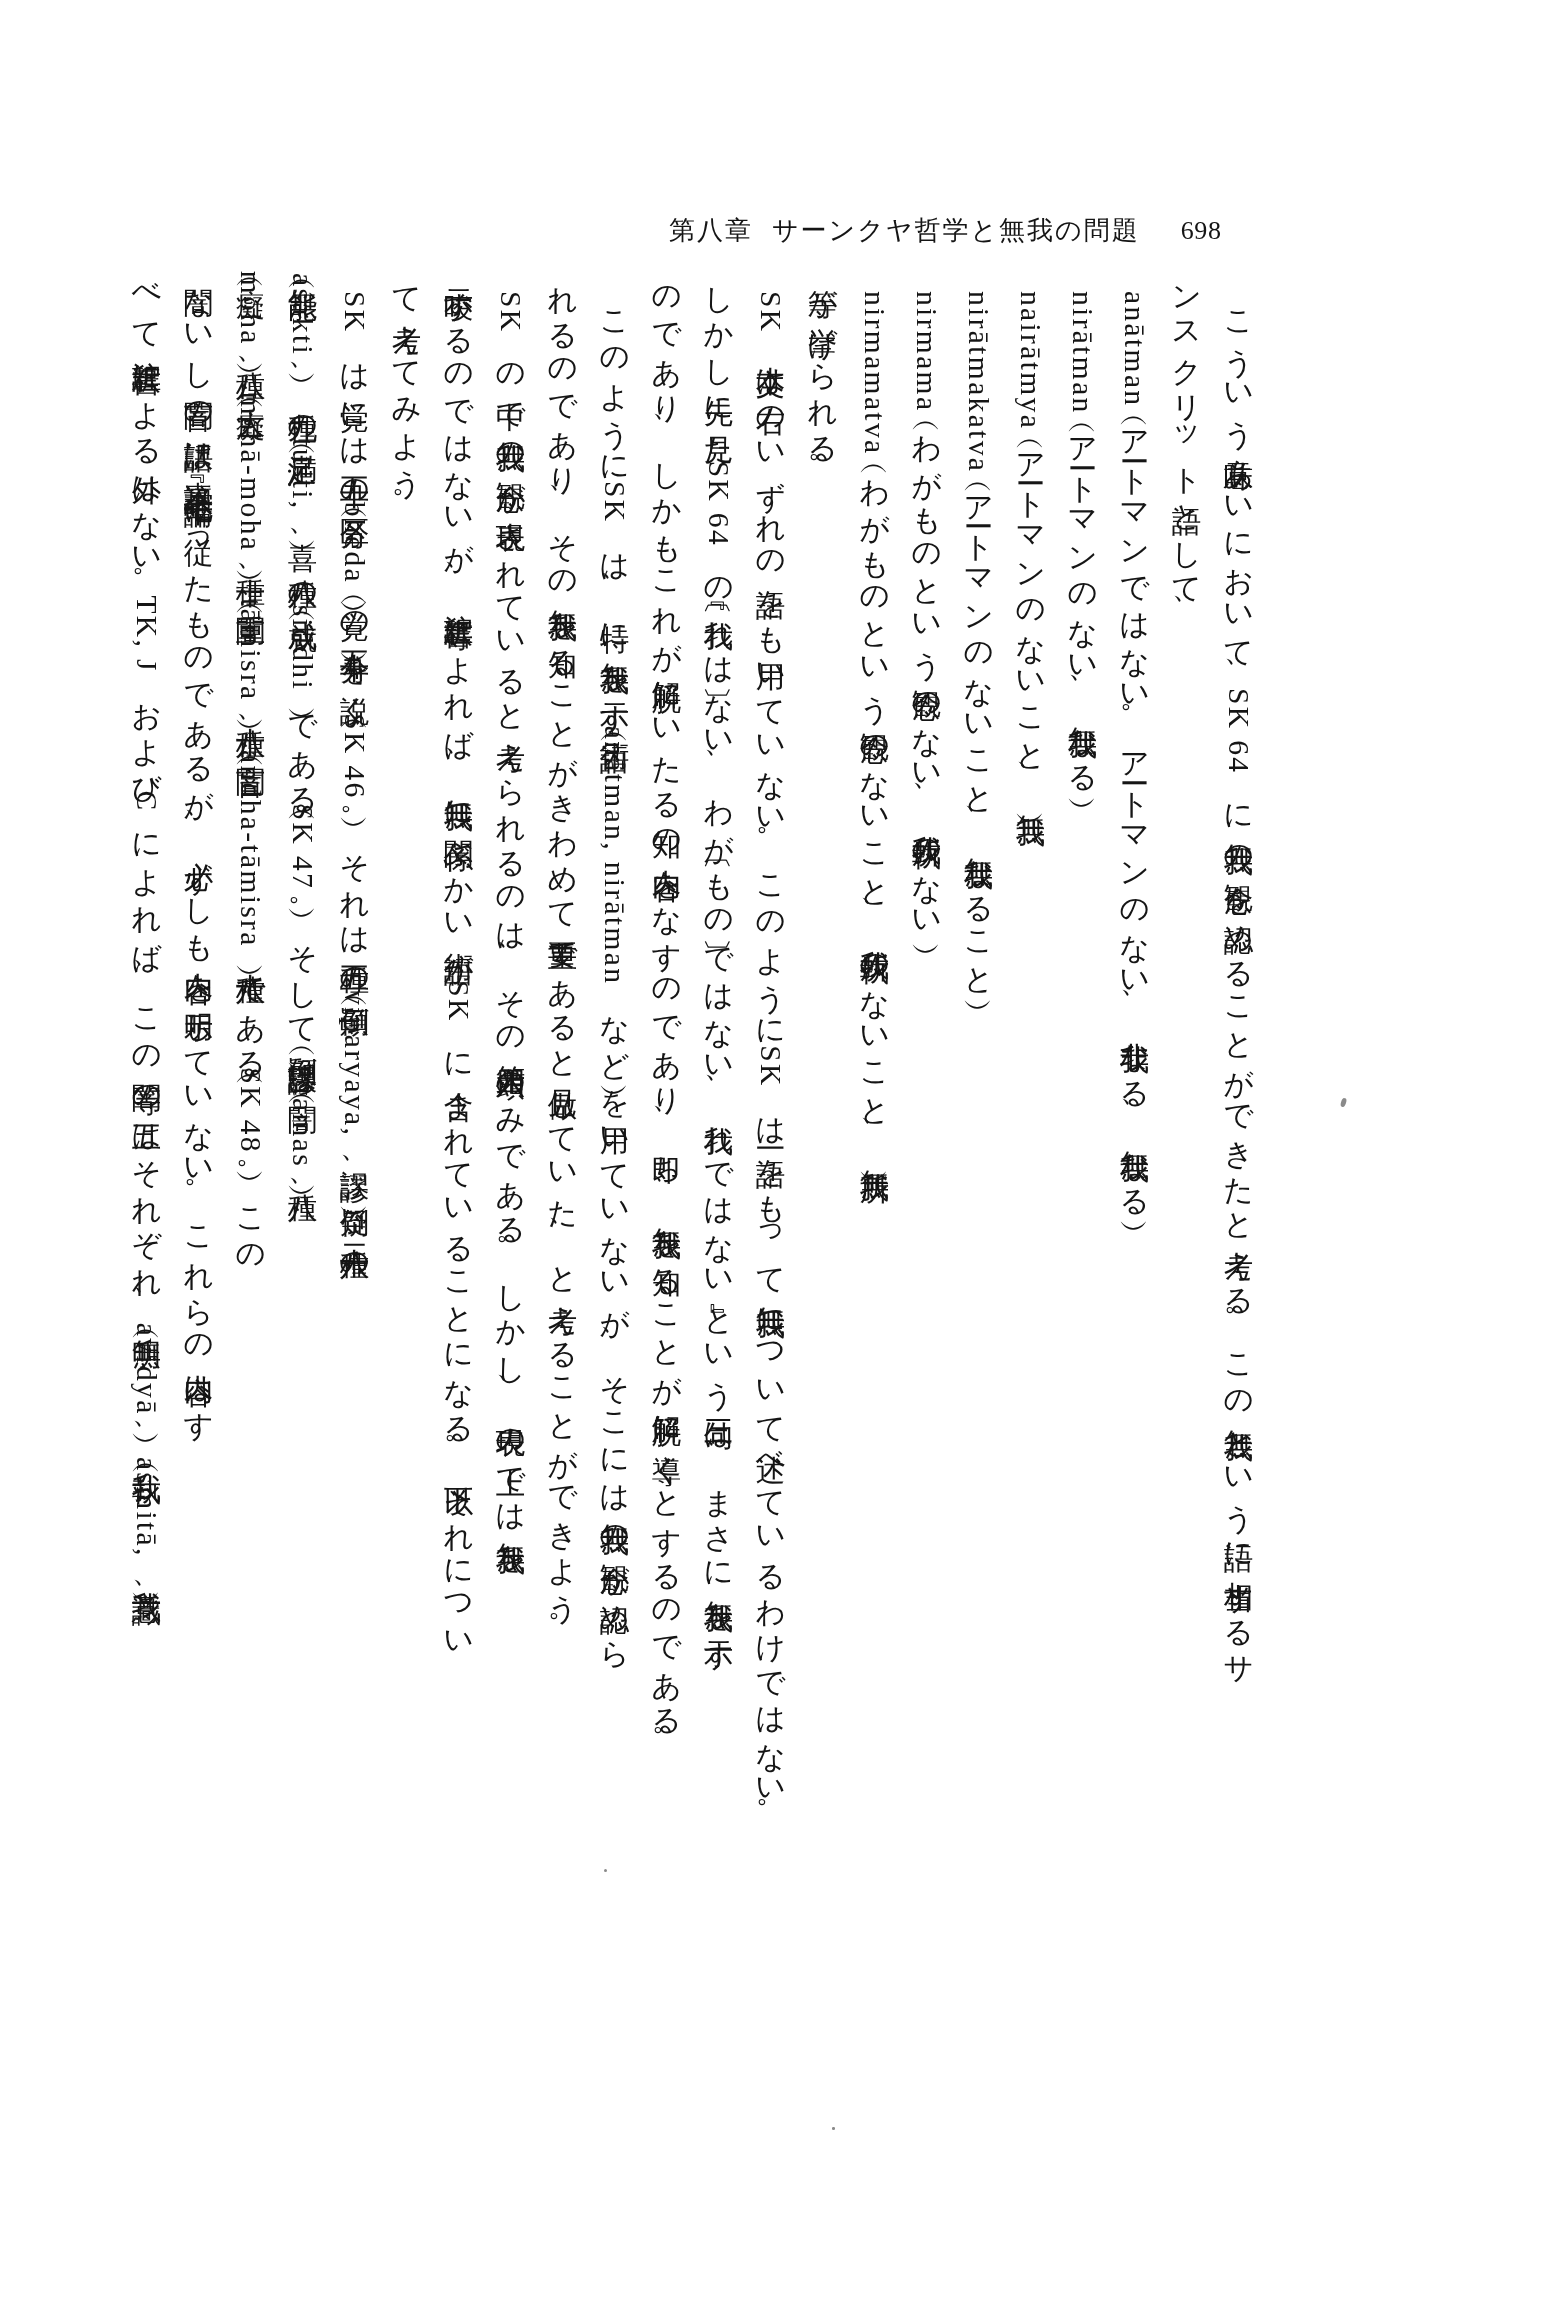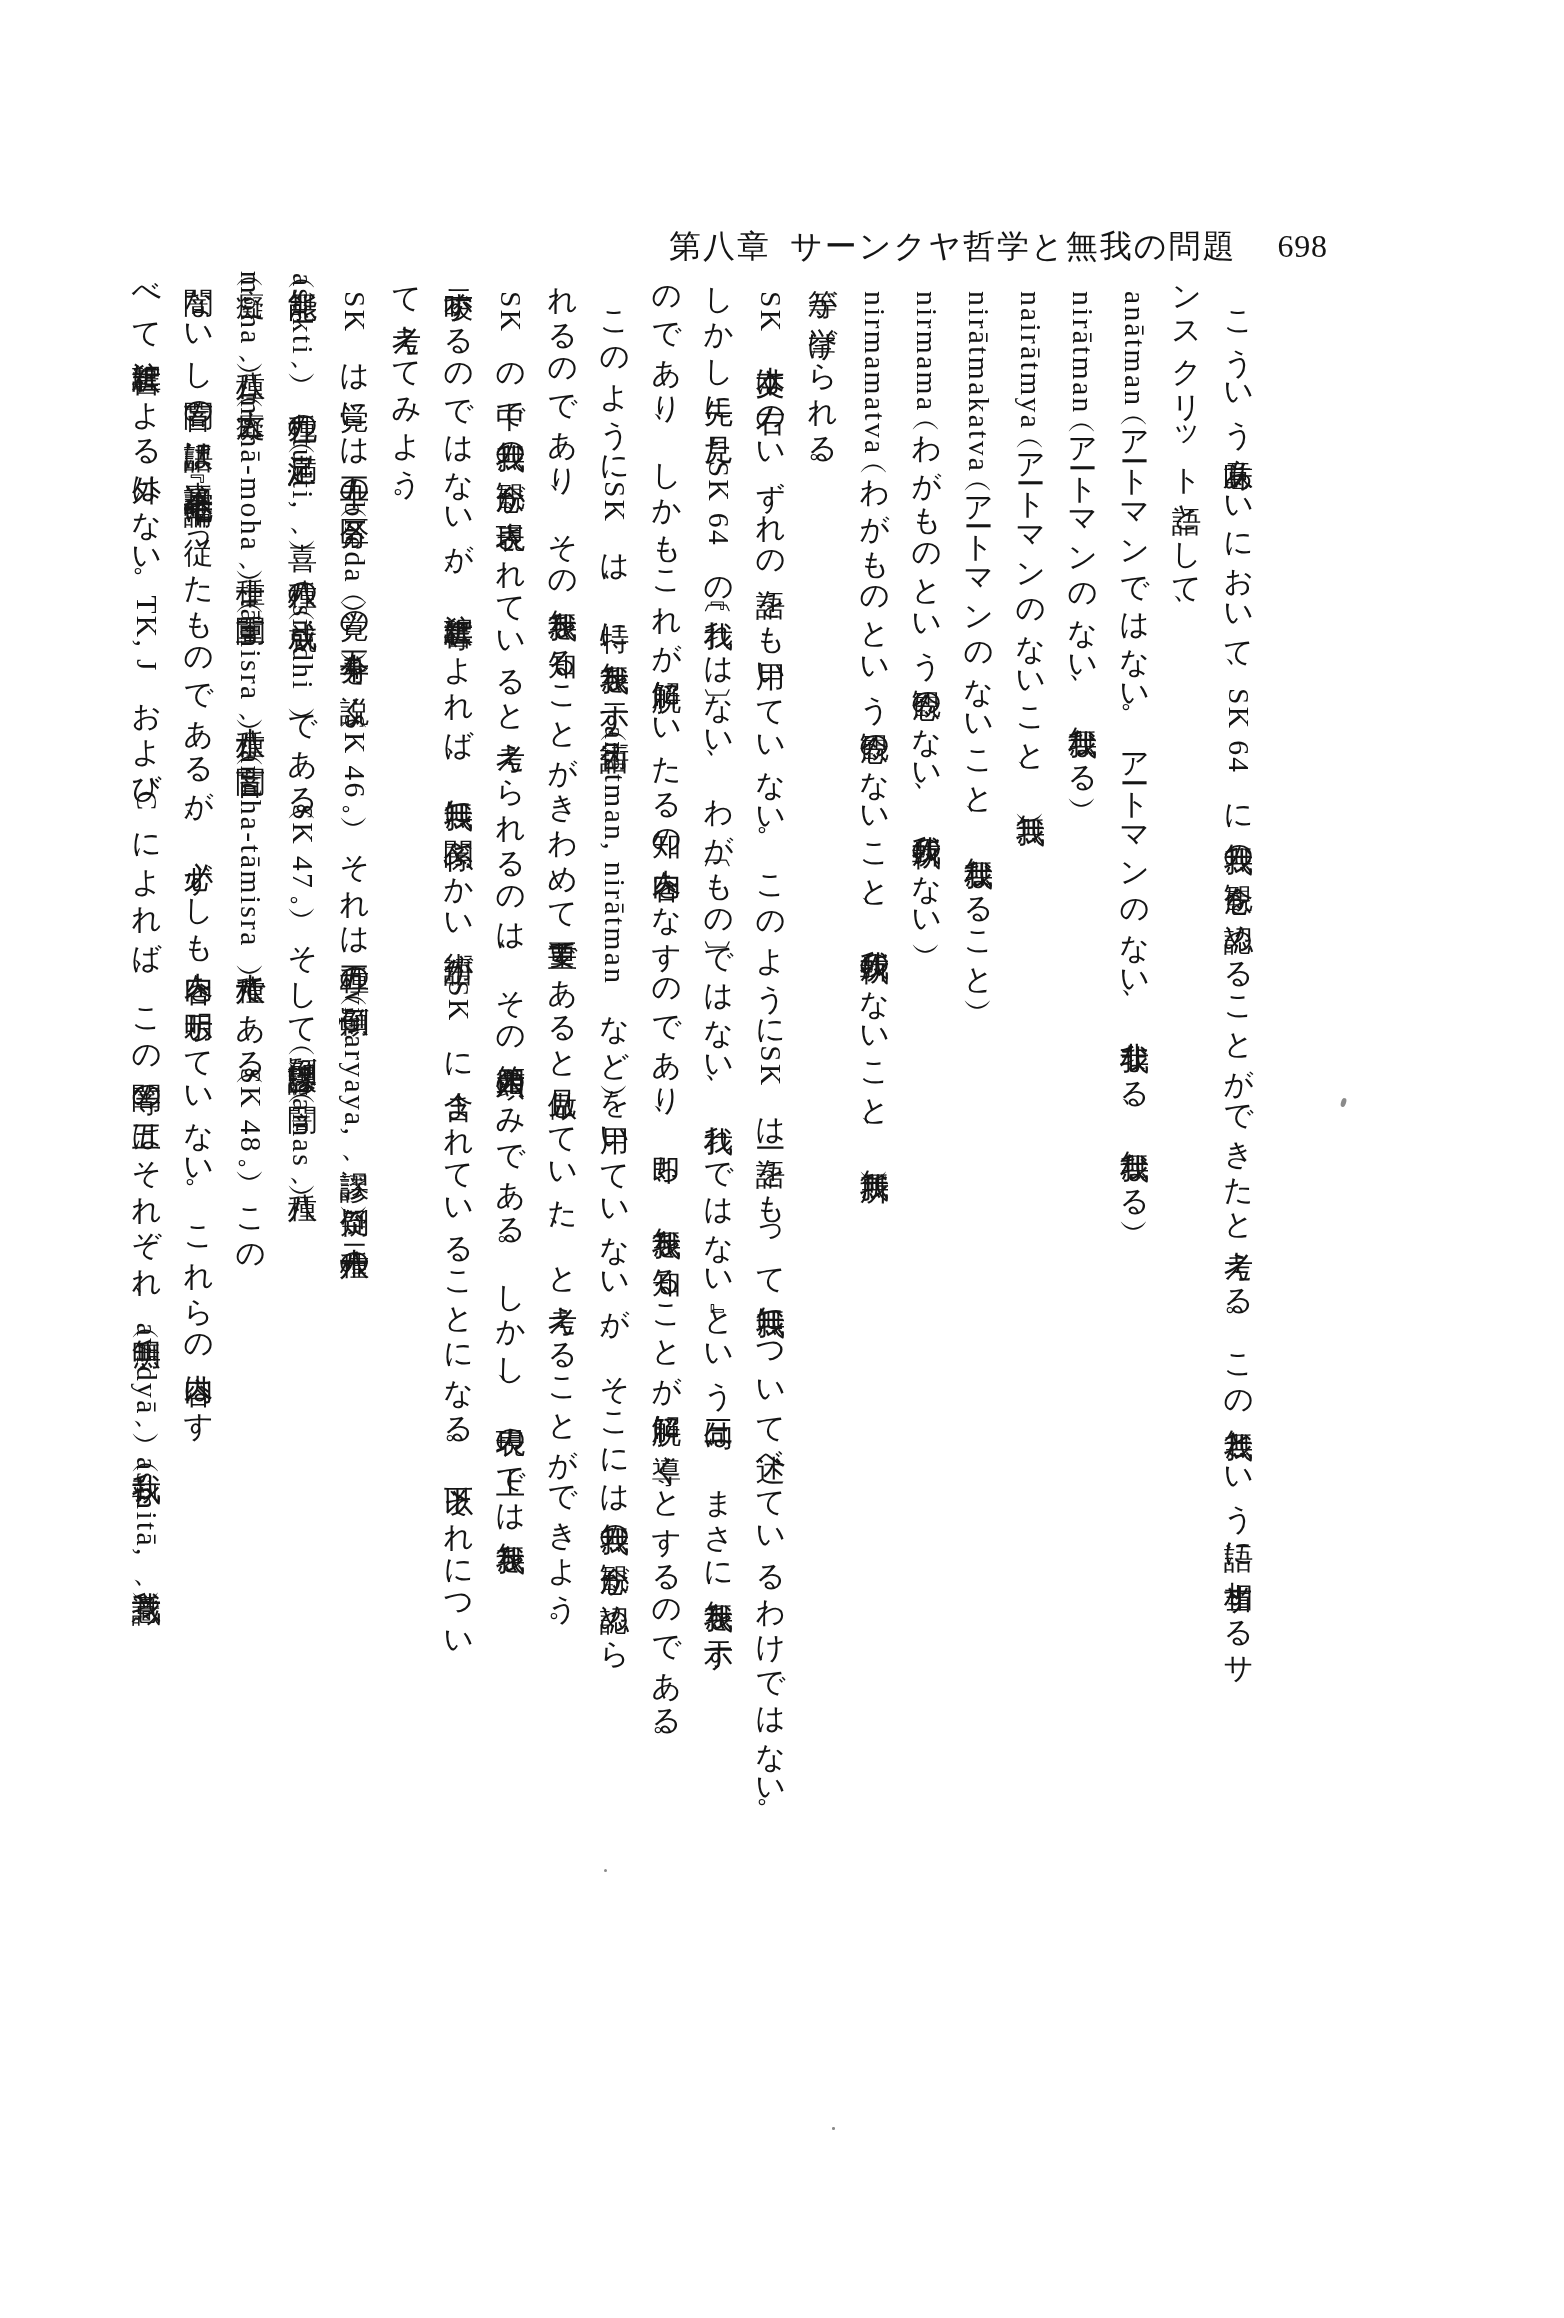--- a/index.html
+++ b/index.html
@@ -8,23 +8,23 @@
     height: 2319px;
     background: #ffffff;
     position: relative;
     font-family: "Liberation Serif", "DejaVu Serif", serif;
     color: #151515;
     overflow: hidden;
   }
   
   .running-head {
     position: absolute;
-    top: 225px;
+    top: 213px;
     left: 669px;
-    font-size: 32px;
+    font-size: 26px;
     letter-spacing: 2px;
     white-space: nowrap;
   }
   .running-head .chapter { margin-right: 19px; }
   .running-head .folio  { margin-left: 41px; letter-spacing: 0.7px; }
   
   .text-block {
     position: absolute;
     top: 266px;
     right: 300px;

